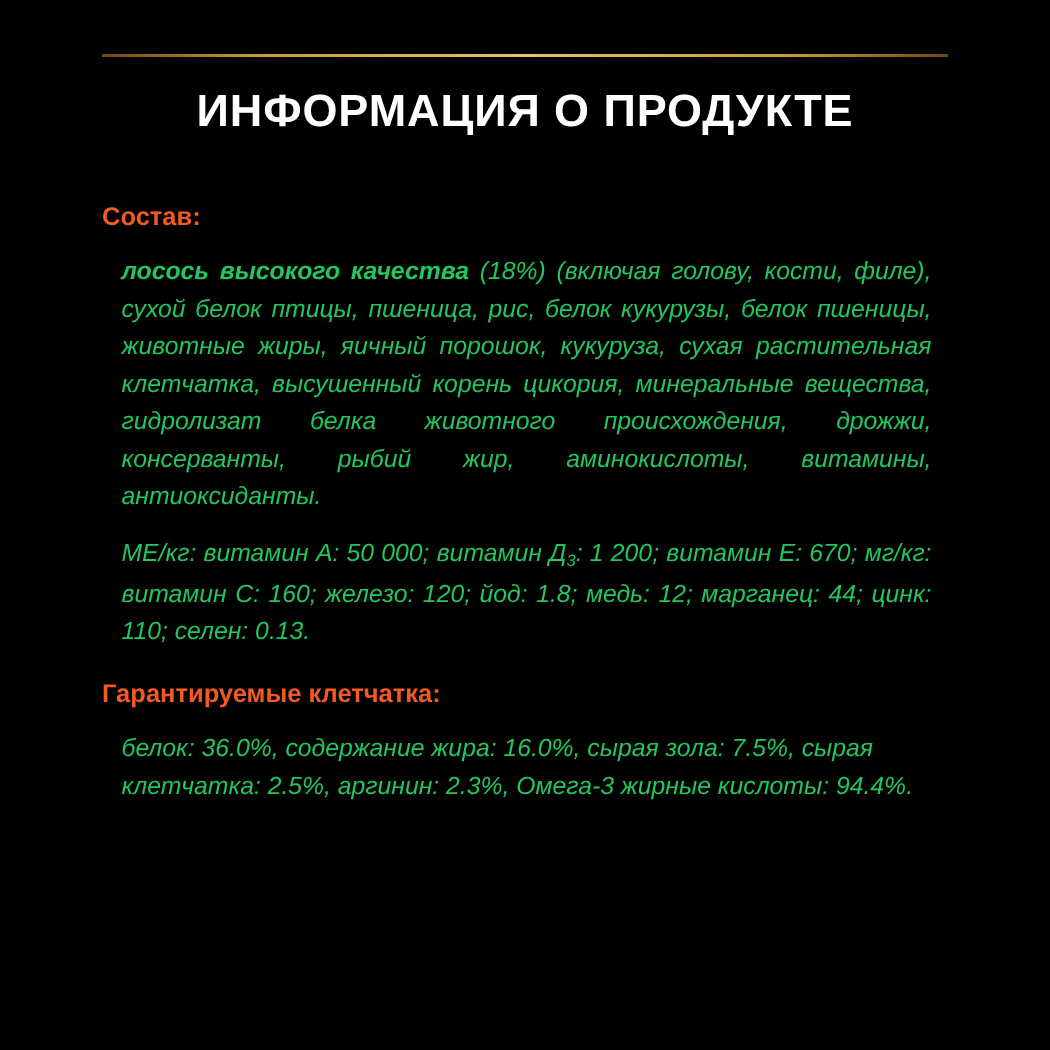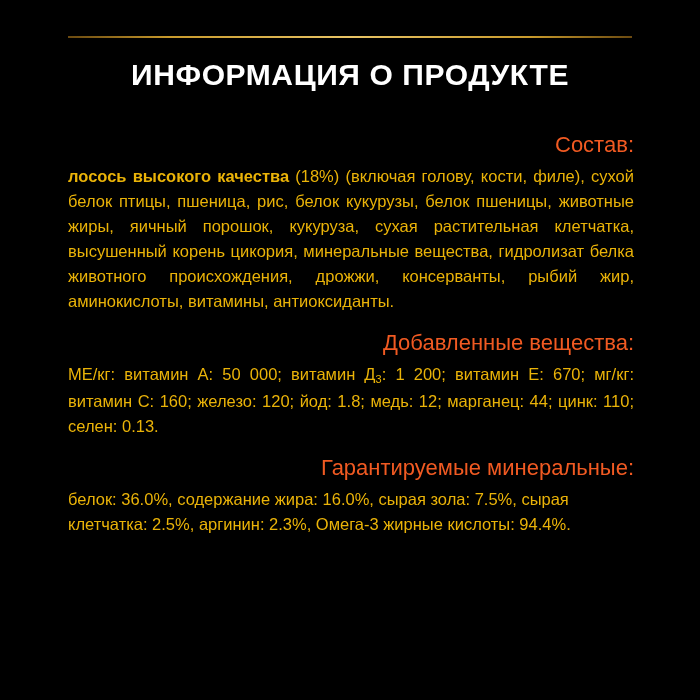--- a/index.html
+++ b/index.html
@@ -41,36 +41,36 @@
     line-height: 38px;
   }
   .content {
     position: absolute;
     top: 134px;
     left: 68px;
     width: 566px;
   }
   .section-heading {
     color: #f15a22;
-    font-size: 22px;
-    font-weight: normal;
+    font-size: 17px;
+    font-weight: bold;
     margin: 0 0 8px 0;
     line-height: 22px;
-    text-align: right;
   }
   .section-heading.sub {
     margin-top: 18px;
   }
   .body-text {
-    color: #eab308;
+    color: #22c55e;
     font-size: 16.5px;
     line-height: 25px;
-    margin: 0;
+    margin: 13px;
     text-align: justify;
     text-justify: inter-word;
+    font-style: italic;
   }
   .body-text.left {
     text-align: left;
   }
   .bold-lead {
     font-weight: bold;
   }
   sub {
     font-size: 11px;
     vertical-align: baseline;
@@ -88,23 +88,22 @@
   <div class="title">ИНФОРМАЦИЯ О ПРОДУКТЕ</div>
 
   <div class="content">
 
     <div class="section">
       <div class="section-heading">Состав:</div>
       <p class="body-text"><span class="bold-lead">лосось высокого качества</span><span> (18%) (включая голову, кости, филе), сухой белок птицы, пшеница, рис, белок кукурузы, белок пшеницы, животные жиры, яичный порошок, кукуруза, сухая растительная клетчатка, высушенный корень цикория, минеральные вещества, гидролизат белка животного происхождения, дрожжи, консерванты, рыбий жир, аминокислоты, витамины, антиоксиданты.</span></p>
     </div>
 
     <div class="section">
-      <div class="section-heading sub">Добавленные вещества:</div>
       <p class="body-text"><span>МЕ/кг: витамин А: 50 000; витамин Д</span><sub>3</sub><span>: 1 200; витамин Е: 670; мг/кг: витамин С: 160; железо: 120; йод: 1.8; медь: 12; марганец: 44; цинк: 110; селен: 0.13.</span></p>
     </div>
 
     <div class="section">
-      <div class="section-heading sub">Гарантируемые минеральные:</div>
+      <div class="section-heading sub">Гарантируемые клетчатка:</div>
       <p class="body-text left">белок: 36.0%, содержание жира: 16.0%, сырая зола: 7.5%, сырая клетчатка: 2.5%, аргинин: 2.3%, Омега-3 жирные кислоты: 94.4%.</p>
     </div>
 
   </div>
 </div>
 
 </body></html>

